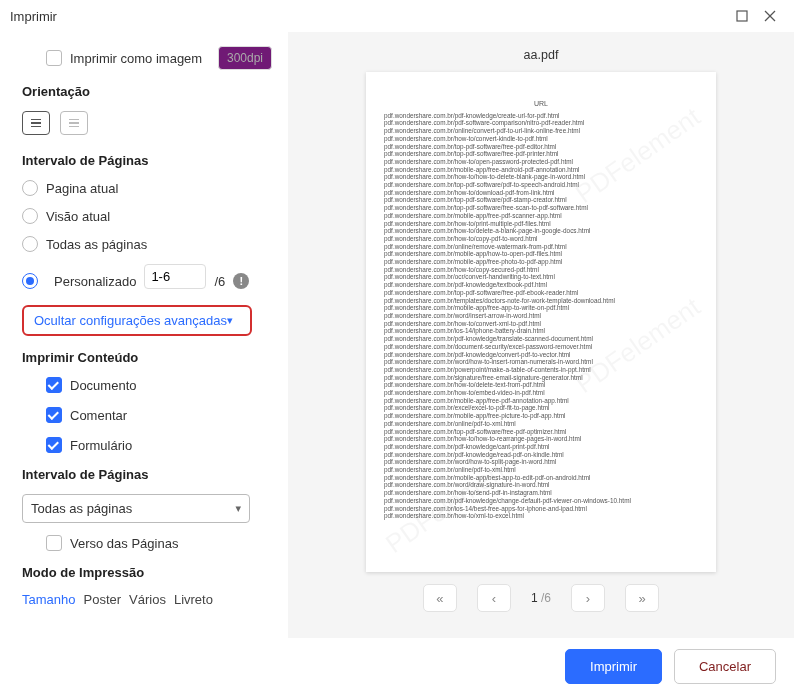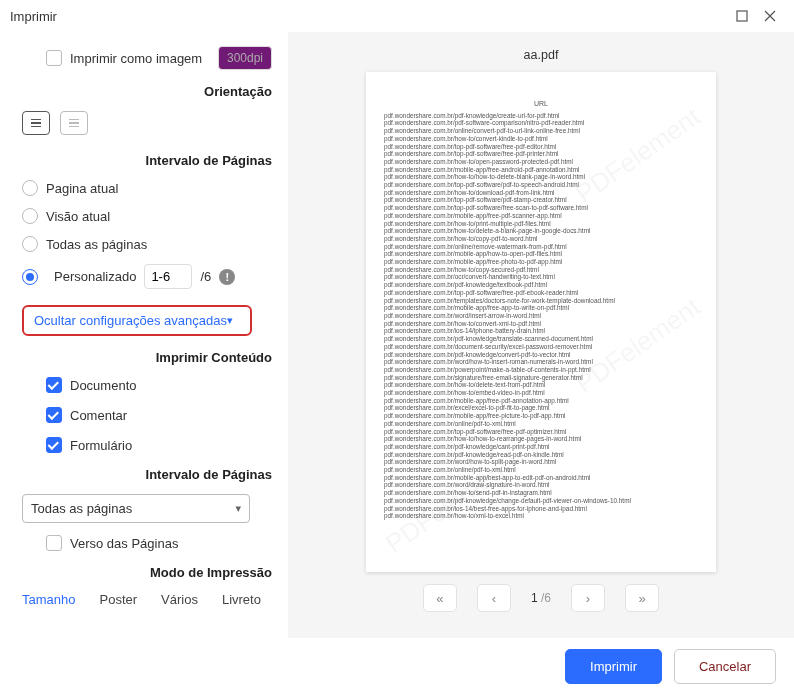--- a/index.html
+++ b/index.html
@@ -10,37 +10,37 @@
 .titlebar .wbtn svg { stroke: #555; }
 .body { flex: 1; display: flex; overflow: hidden; }
 .sidebar { width: 288px; padding: 14px 16px 10px 22px; overflow-y: auto; font-size: 13px; color: #333; }
 .sidebar::-webkit-scrollbar { width: 6px; }
 .sidebar::-webkit-scrollbar-thumb { background: #c9c9c9; border-radius: 3px; }
 .row { display: flex; align-items: center; margin-bottom: 14px; padding-left: 24px; }
 .chk { width: 16px; height: 16px; border: 1.5px solid #bbb; border-radius: 3px; margin-right: 8px; display: flex; align-items: center; justify-content: center; }
 .chk.on { background: #2b6cff; border-color: #2b6cff; }
 .chk.on::after { content: ""; width: 8px; height: 4px; border-left: 2px solid #fff; border-bottom: 2px solid #fff; transform: rotate(-45deg) translateY(-1px); }
 .dpi { border: 1px solid #ddd; border-radius: 4px; padding: 4px 8px; color: #aaa; background: #701a75; font-size: 12px; }
-.section-h { font-weight: 600; font-size: 13px; margin: 8px 0 12px 0; color: #222; text-align: right; }
+.section-h { font-weight: 600; font-size: 13px; margin: 8px 0 12px 0; color: #222; }
 .orient-row { display: flex; gap: 10px; margin-bottom: 18px; }
 .orient { width: 28px; height: 24px; border: 1.5px solid #555; border-radius: 4px; display: flex; flex-direction: column; justify-content: center; align-items: center; gap: 2px; padding: 4px; }
 .orient.off { border-color: #bbb; color: #bbb; }
 .orient .ln { height: 1.5px; background: #555; width: 60%; }
 .orient.off .ln { background: #bbb; }
 .radio-row { display: flex; align-items: center; margin-bottom: 12px; }
 .radio { width: 16px; height: 16px; border: 1.5px solid #bbb; border-radius: 50%; margin-right: 8px; display: flex; align-items: center; justify-content: center; }
 .radio.on { border-color: #2b6cff; }
 .radio.on::after { content: ""; width: 8px; height: 8px; background: #2b6cff; border-radius: 50%; }
-.custom-row { display: flex; align-items: center; gap: 8px; margin-bottom: 16px; }
-.custom-row input { width: 48px; border: 1px solid #ddd; border-radius: 4px; padding: 4px 6px; font-size: 13px; }
+.custom-row { display: flex; align-items: flex-end; gap: 8px; margin-bottom: 16px; }
+.custom-row input { width: 62px; border: 1px solid #ddd; border-radius: 4px; padding: 4px 6px; font-size: 13px; }
 .warn { width: 16px; height: 16px; background: #888; border-radius: 50%; color: #fff; font-size: 11px; display: flex; align-items: center; justify-content: center; font-weight: bold; }
 .adv-toggle { border: 2.5px solid #d32f2f; border-radius: 6px; padding: 6px 10px; color: #2b6cff; font-size: 13px; display: flex; align-items: center; width: 230px; margin-bottom: 14px; }
 .adv-toggle .chev { color: #2b6cff; font-size: 11px; }
 .select { border: 1px solid #bbb; border-radius: 4px; padding: 6px 8px; display: flex; align-items: center; justify-content: space-between; margin-bottom: 12px; width: 228px; }
-.tabs { display: flex; gap: 24px; font-size: 13px; margin-top: 4px; }
+.tabs { display: flex; gap: 8px; font-size: 13px; margin-top: 4px; }
 .tabs .tab { color: #444; }
 .tabs .tab.active { color: #2b6cff; font-weight: 500; }
 .preview { flex: 1; background: #f5f5f5; display: flex; flex-direction: column; align-items: center; padding: 6px 0 0 0; }
 .doc-title { font-size: 12.5px; color: #333; margin: 10px 12px; }
 .page { width: 350px; height: 500px; background: #fff; box-shadow: 0 1px 4px rgba(0,0,0,0.15); padding: 28px 18px 18px 18px; font-size: 6.4px; line-height: 7.7px; color: #555; overflow: hidden; position: relative; }
 .page .hdr { text-align: center; font-size: 7px; margin-bottom: 4px; color: #555; }
 .page .url-line { white-space: nowrap; }
 .wm { position: absolute; font-size: 26px; color: rgba(0,0,0,0.04); transform: rotate(-35deg); pointer-events: none; }
 .pager { display: flex; align-items: center; justify-content: center; gap: 20px; margin-top: 12px; }
 .pager .pbtn { width: 34px; height: 28px; background: #fff; border: 1px solid #e2e2e2; border-radius: 5px; display: flex; align-items: center; justify-content: center; color: #888; font-size: 13px; }

